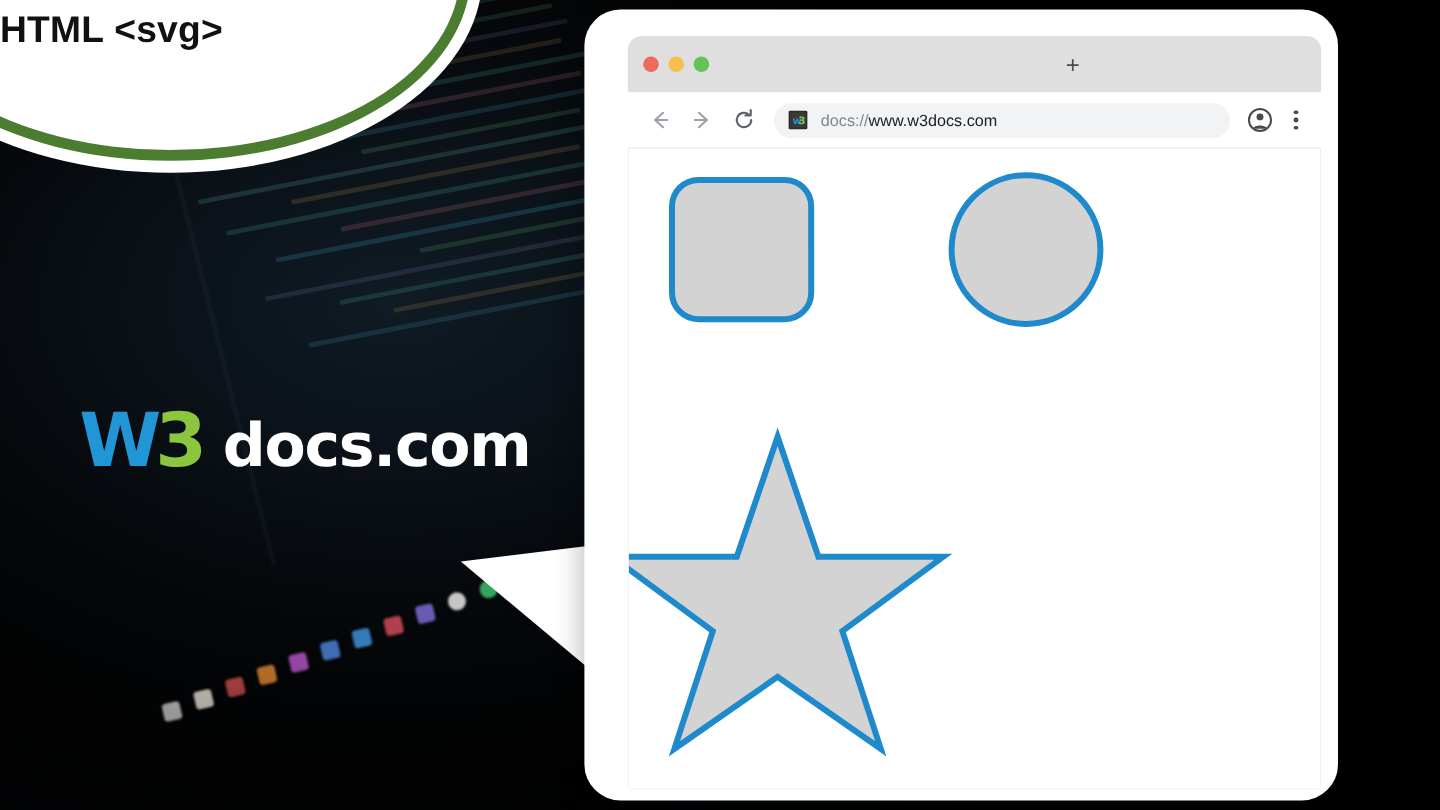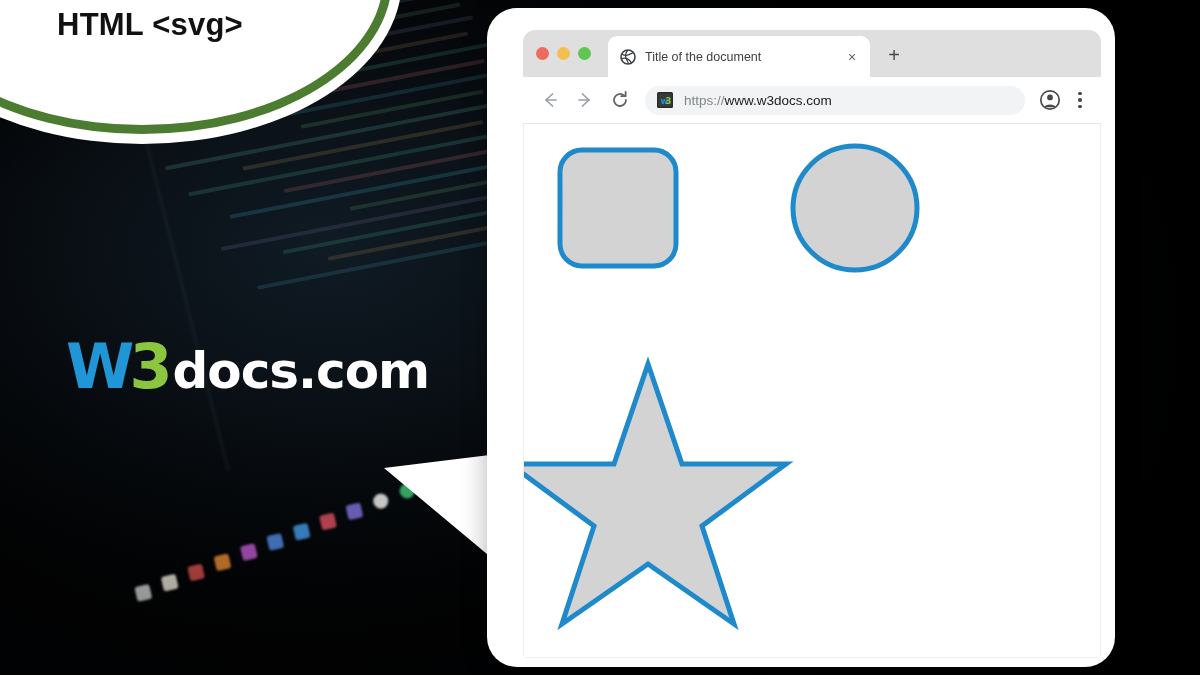--- a/index.html
+++ b/index.html
@@ -83,21 +83,20 @@
     border-radius: 50%;
     border: 9px solid #4b7c30;
     z-index: 7;
     pointer-events: none;
   }
   .title-badge-text {
     position: absolute;
     left: 0px; top: 4px;
     width: 300px;
     z-index: 8;
-    text-align: center;
     color: #111111;
     font-weight: bold;
     line-height: 1.35;
   }
   .title-line-1 { font-size: 31px; letter-spacing: .2px; }
   .title-line-2 { font-size: 31px; letter-spacing: .2px; margin-top: 4px; }
 
   
   .logo {
     position: absolute;
@@ -119,21 +118,21 @@
     font-size: 62px;
     color: #8cc63f;
     font-family: "DejaVu Sans", sans-serif;
     margin-left: -2px;
     letter-spacing: -1px;
   }
   .logo-rest {
     font-size: 50px;
     color: #ffffff;
     font-family: "DejaVu Sans", sans-serif;
-    margin-left: 1px;
+    margin-left: 14px;
     letter-spacing: -1px;
   }
 
   
   .bubble-tail {
     position: absolute;
     left: 370px; top: 440px;
     width: 160px; height: 160px;
     z-index: 9;
   }
@@ -345,30 +344,20 @@
     <div class="browser-inner">
 
       <div class="tab-strip">
 
         <div class="traffic-lights">
           <div class="light red"></div>
           <div class="light yellow"></div>
           <div class="light green"></div>
         </div>
 
-        <div class="tab">
-          <svg class="tab-favicon" viewBox="0 0 16 16">
-            <circle cx="8" cy="8" r="7" fill="#ffffff" stroke="#3c4043" stroke-width="1.6"></circle>
-            <path d="M8 1.2 C5.3 3.2 5 7.6 6.4 10.2 C7.6 12.5 8.9 13.9 8 14.8" fill="none" stroke="#3c4043" stroke-width="1.3"></path>
-            <path d="M2.2 5.4 C4.5 6.6 8.5 6.2 11 4.6 C12.6 3.6 13.4 3.6 14 4.2" fill="none" stroke="#3c4043" stroke-width="1.3"></path>
-            <path d="M1.6 9.6 C4 8.8 7.2 9.2 9.2 11 C10.5 12.2 11.2 13.6 11 14.4" fill="none" stroke="#3c4043" stroke-width="1.3"></path>
-          </svg>
-          <span class="tab-title">Title of the document</span>
-          <span class="tab-close">×</span>
-        </div>
 
         <div class="new-tab">+</div>
       </div>
 
       <div class="toolbar">
 
         <div class="nav-btn">
           <svg width="20" height="20" viewBox="0 0 20 20">
             <path d="M12.5 4 L6 10 L12.5 16" fill="none" stroke="currentColor" stroke-width="1.7" stroke-linecap="round" stroke-linejoin="round"></path>
             <line x1="6" y1="10" x2="16" y2="10" stroke="currentColor" stroke-width="1.7" stroke-linecap="round"></line>
@@ -389,21 +378,21 @@
           </svg>
         </div>
 
         <div class="omnibox">
           <svg class="omni-favicon" viewBox="0 0 16 16">
             <rect x="0" y="0" width="16" height="16" rx="1.5" fill="#2b2b2b"></rect>
             <rect x="1.5" y="1.5" width="13" height="13" rx="1" fill="#3a3a3a"></rect>
             <text x="3.4" y="11.6" font-family="DejaVu Sans, sans-serif" font-size="8.4" font-weight="bold" fill="#2196d6">w</text>
             <text x="8.4" y="11.6" font-family="DejaVu Sans, sans-serif" font-size="8.4" font-weight="bold" fill="#8cc63f">3</text>
           </svg>
-          <span class="omni-url"><span class="omni-scheme">https://</span><span>www.w3docs.com</span></span>
+          <span class="omni-url"><span class="omni-scheme">docs://</span><span>www.w3docs.com</span></span>
         </div>
 
         <div class="profile-btn">
           <svg width="22" height="22" viewBox="0 0 22 22">
             <circle cx="11" cy="11" r="9.2" fill="none" stroke="currentColor" stroke-width="1.7"></circle>
             <circle cx="11" cy="8.4" r="2.9" fill="currentColor"></circle>
             <path d="M5.2 18.2 C6.2 14.6 15.8 14.6 16.8 18.2 Z" fill="currentColor"></path>
           </svg>
         </div>
 

